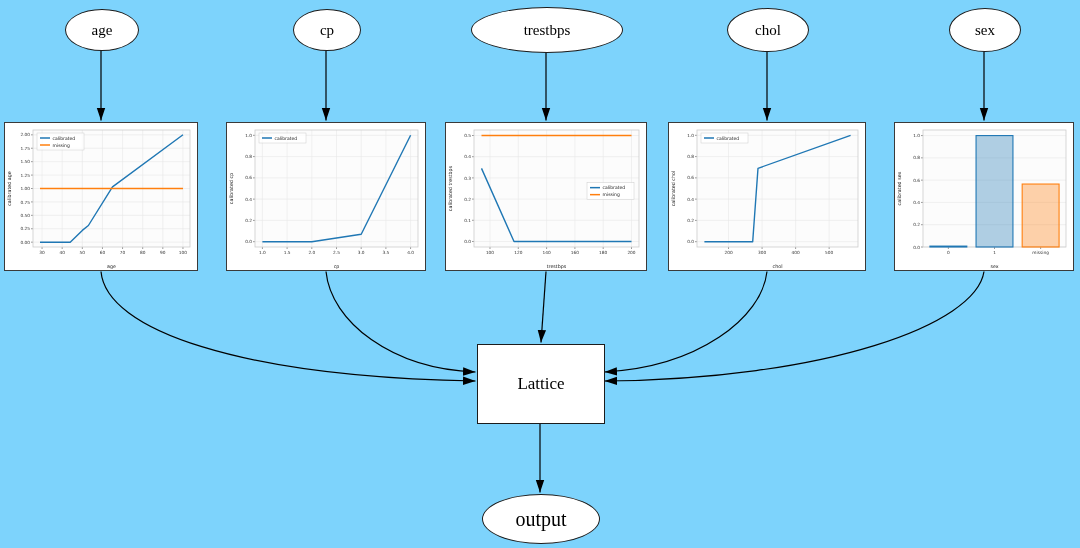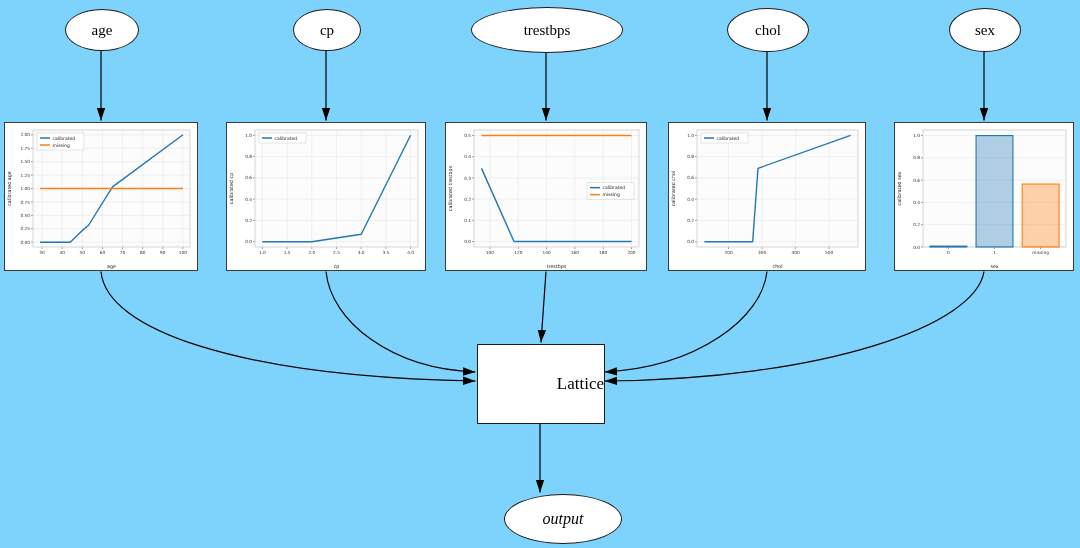--- a/index.html
+++ b/index.html
@@ -3,21 +3,21 @@
 <meta charset="utf-8">
 <title>Diagram</title>
 <style>
   html,body{margin:0;padding:0;background:#ffffff;}
   #canvas{position:relative;width:1080px;height:548px;background:#7dd3fc;overflow:hidden;
           font-family:"Liberation Sans","DejaVu Sans",sans-serif;}
   .ellipse{position:absolute;border:1px solid #1c1c1c;border-radius:50%;background:#ffffff;
            display:flex;align-items:center;justify-content:center;z-index:3;
            font-family:"Liberation Serif","DejaVu Serif",serif;font-size:15px;color:#000;}
   .lattice-box{position:absolute;border:1.5px solid #1c1c1c;background:#ffffff;z-index:3;
-           display:flex;align-items:center;justify-content:flex-end;
+           display:flex;align-items:center;justify-content:center;
            font-family:"Liberation Serif","DejaVu Serif",serif;font-size:17px;color:#000;}
   .chart-box{position:absolute;border:1px solid #3a3a3a;background:#ffffff;z-index:3;}
   .chart-box svg{display:block;}
   svg.chart text{font-family:"DejaVu Sans","Liberation Sans",sans-serif;}
   #edges{position:absolute;left:0;top:0;z-index:1;}
 </style>
 </head>
 <body>
 
 <div id="canvas">
@@ -307,17 +307,17 @@
         <rect x="127.1774193548387" y="61.042857142857144" width="36.903225806451616" height="62.957142857142856" fill="#ff7f0e" fill-opacity="0.35" stroke="#ff7f0e" stroke-width="1.1"></rect>
         <text x="99.5" y="144.5" text-anchor="middle" font-size="4.8" fill="#222">sex</text>
         <text x="5.5" y="65.5" text-anchor="middle" font-size="4.8" fill="#222" transform="rotate(-90 5.5 65.5)">calibrated sex</text>
       </svg>
   </div>
 
   <div class="lattice-box" style="left:477px;top:344px;width:126px;height:78px;">
     <span>Lattice</span>
   </div>
 
-  <div class="ellipse" style="left:504px;top:494px;width:116px;height:48px;font-size:16px;font-style:italic;">
+  <div class="ellipse" style="left:482px;top:494px;width:116px;height:48px;font-size:20px;">
     <span>output</span>
   </div>
 
 </div>
 
 </body></html>

